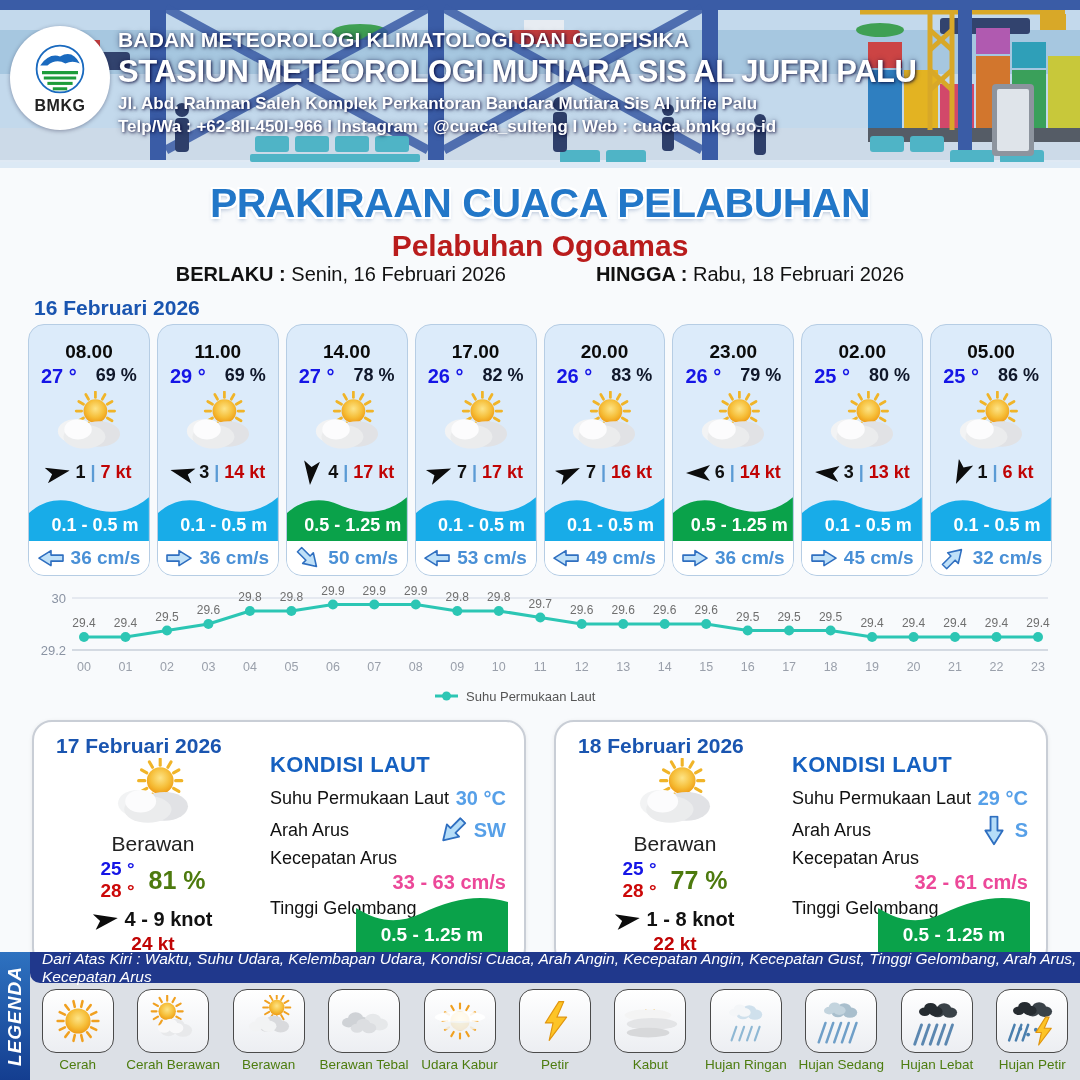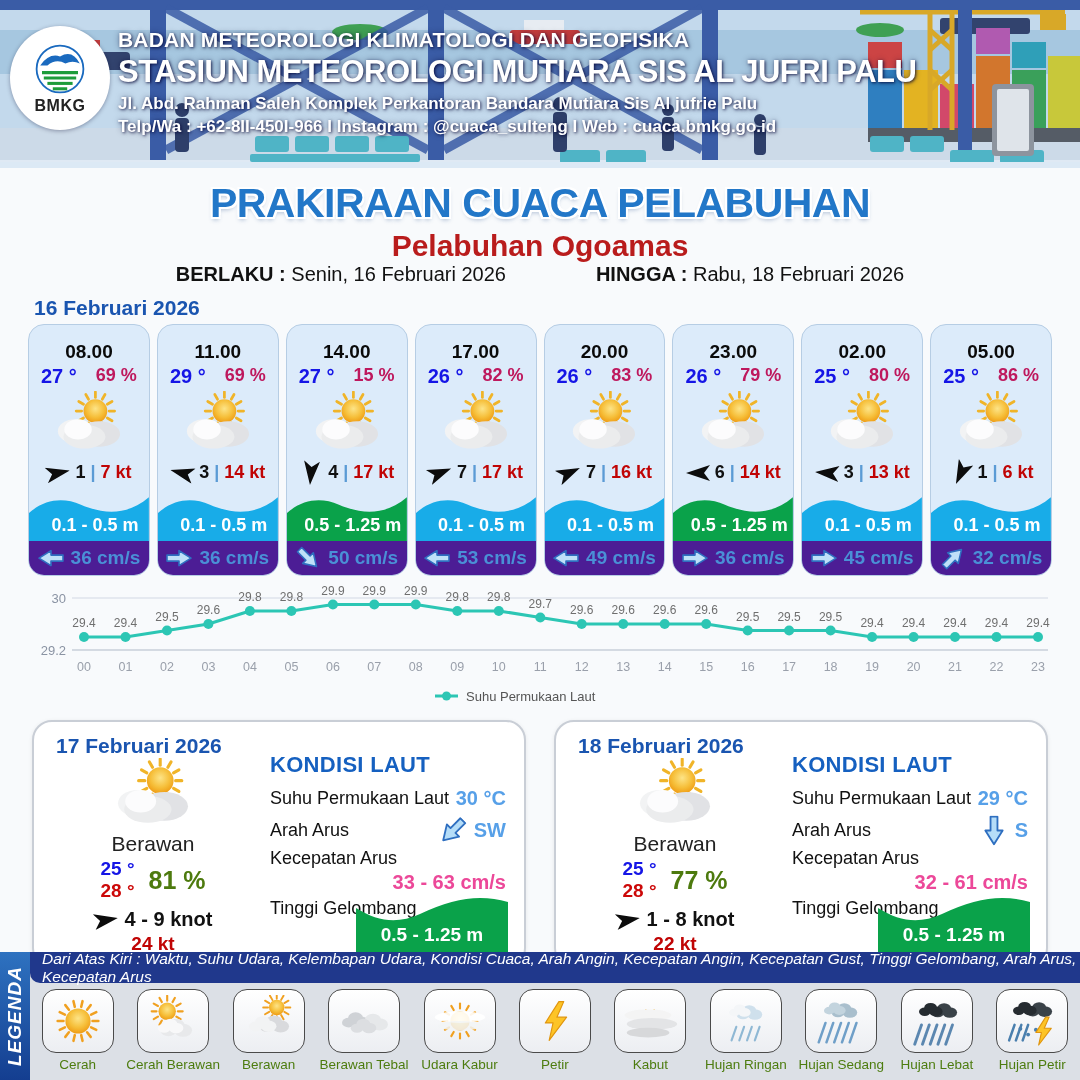--- a/index.html
+++ b/index.html
@@ -30,32 +30,32 @@
   .validity b { font-weight:bold; }
   .fdate { margin:10px 0 4px 34px; font-size:21px; font-weight:bold; color:#1a55b0; }
 
   
   .cards { display:flex; gap:7px; margin:0 28px; }
   .fcard { flex:1; height:252px; background:#dcebfa; border:1.5px solid #b6cde4; border-radius:16px;
     display:flex; flex-direction:column; overflow:hidden; }
   .fc-time { text-align:center; font-size:19px; font-weight:bold; color:#0a0a0a; margin-top:16px; }
   .fc-temp-row { display:flex; justify-content:space-between; padding:2px 12px 0 12px; }
   .fc-temp { font-size:20px; font-weight:bold; color:#1515e6; }
-  .fc-hum  { font-size:18px; font-weight:bold; color:#be185d;text-align:center; }
+  .fc-hum  { font-size:18px; font-weight:bold; color:#0f172a;text-align:center; }
   .fc-icon { height:78px; display:flex; align-items:center; justify-content:center; }
   .fc-wind { display:flex; align-items:center; justify-content:center; gap:5px; height:32px; }
   .fc-warrow { display:inline-flex; }
   .fc-wspd { font-size:18px; font-weight:bold; color:#111; }
   .fc-sep  { font-size:18px; color:#5b9bd5; font-weight:bold; }
   .fc-gust { font-size:18px; font-weight:bold; color:#c00404; }
   .fc-wave { position:relative; margin-top:auto; height:60px; }
   .fc-wave svg { position:absolute; inset:0; width:100%; height:100%; }
   .fc-wave-text { position:absolute; left:12px; right:0; bottom:5px; text-align:center;
     font-size:18px; font-weight:bold; color:#fff; }
-  .fc-current { height:38px; background:#4c1d95; display:flex; align-items:center; justify-content:center; gap:7px; }
+  .fc-current { height:38px; background:#ffffff; display:flex; align-items:center; justify-content:center; gap:7px; }
   .fc-carrow { display:inline-flex; }
   .fc-cur-text { font-size:19px; font-weight:bold; color:#4a90d6; }
 
   
   .chartwrap { margin:8px 26px 0 26px; }
 
   
   .days { display:flex; gap:28px; margin:6px 32px 0 32px; }
   .daycard { flex:1; position:relative; height:248px; background:#fff; border:2px solid #c9ced6;
     border-radius:20px; box-shadow:0 1px 4px rgba(0,0,0,.08); }
@@ -330,21 +330,21 @@
             <path d="M1,6 H13 V1.5 L25,9 L13,16.5 V12 H1 Z" fill="#bfe0f8" stroke="#2f6fc0" stroke-width="1.6" stroke-linejoin="round"></path>
           </svg>
         </span>
       <span class="fc-cur-text">36 cm/s</span>
     </div>
   </div>
   <div class="fcard">
     <div class="fc-time">14.00</div>
     <div class="fc-temp-row">
       <span class="fc-temp">27 °</span>
-      <span class="fc-hum">15 %</span>
+      <span class="fc-hum">78 %</span>
     </div>
     <div class="fc-icon">
         <svg width="84" height="64" viewBox="0 0 90 70">
   <line x1="67.0" y1="22.0" x2="73.0" y2="22.0" stroke="#f0b428" stroke-width="3" stroke-linecap="round"></line>
           <line x1="65.0" y1="29.5" x2="70.2" y2="32.5" stroke="#f0b428" stroke-width="3" stroke-linecap="round"></line>
           <line x1="59.5" y1="35.0" x2="62.5" y2="40.2" stroke="#f0b428" stroke-width="3" stroke-linecap="round"></line>
           <line x1="52.0" y1="37.0" x2="52.0" y2="43.0" stroke="#f0b428" stroke-width="3" stroke-linecap="round"></line>
           <line x1="44.5" y1="35.0" x2="41.5" y2="40.2" stroke="#f0b428" stroke-width="3" stroke-linecap="round"></line>
           <line x1="39.0" y1="29.5" x2="33.8" y2="32.5" stroke="#f0b428" stroke-width="3" stroke-linecap="round"></line>
           <line x1="37.0" y1="22.0" x2="31.0" y2="22.0" stroke="#f0b428" stroke-width="3" stroke-linecap="round"></line>

